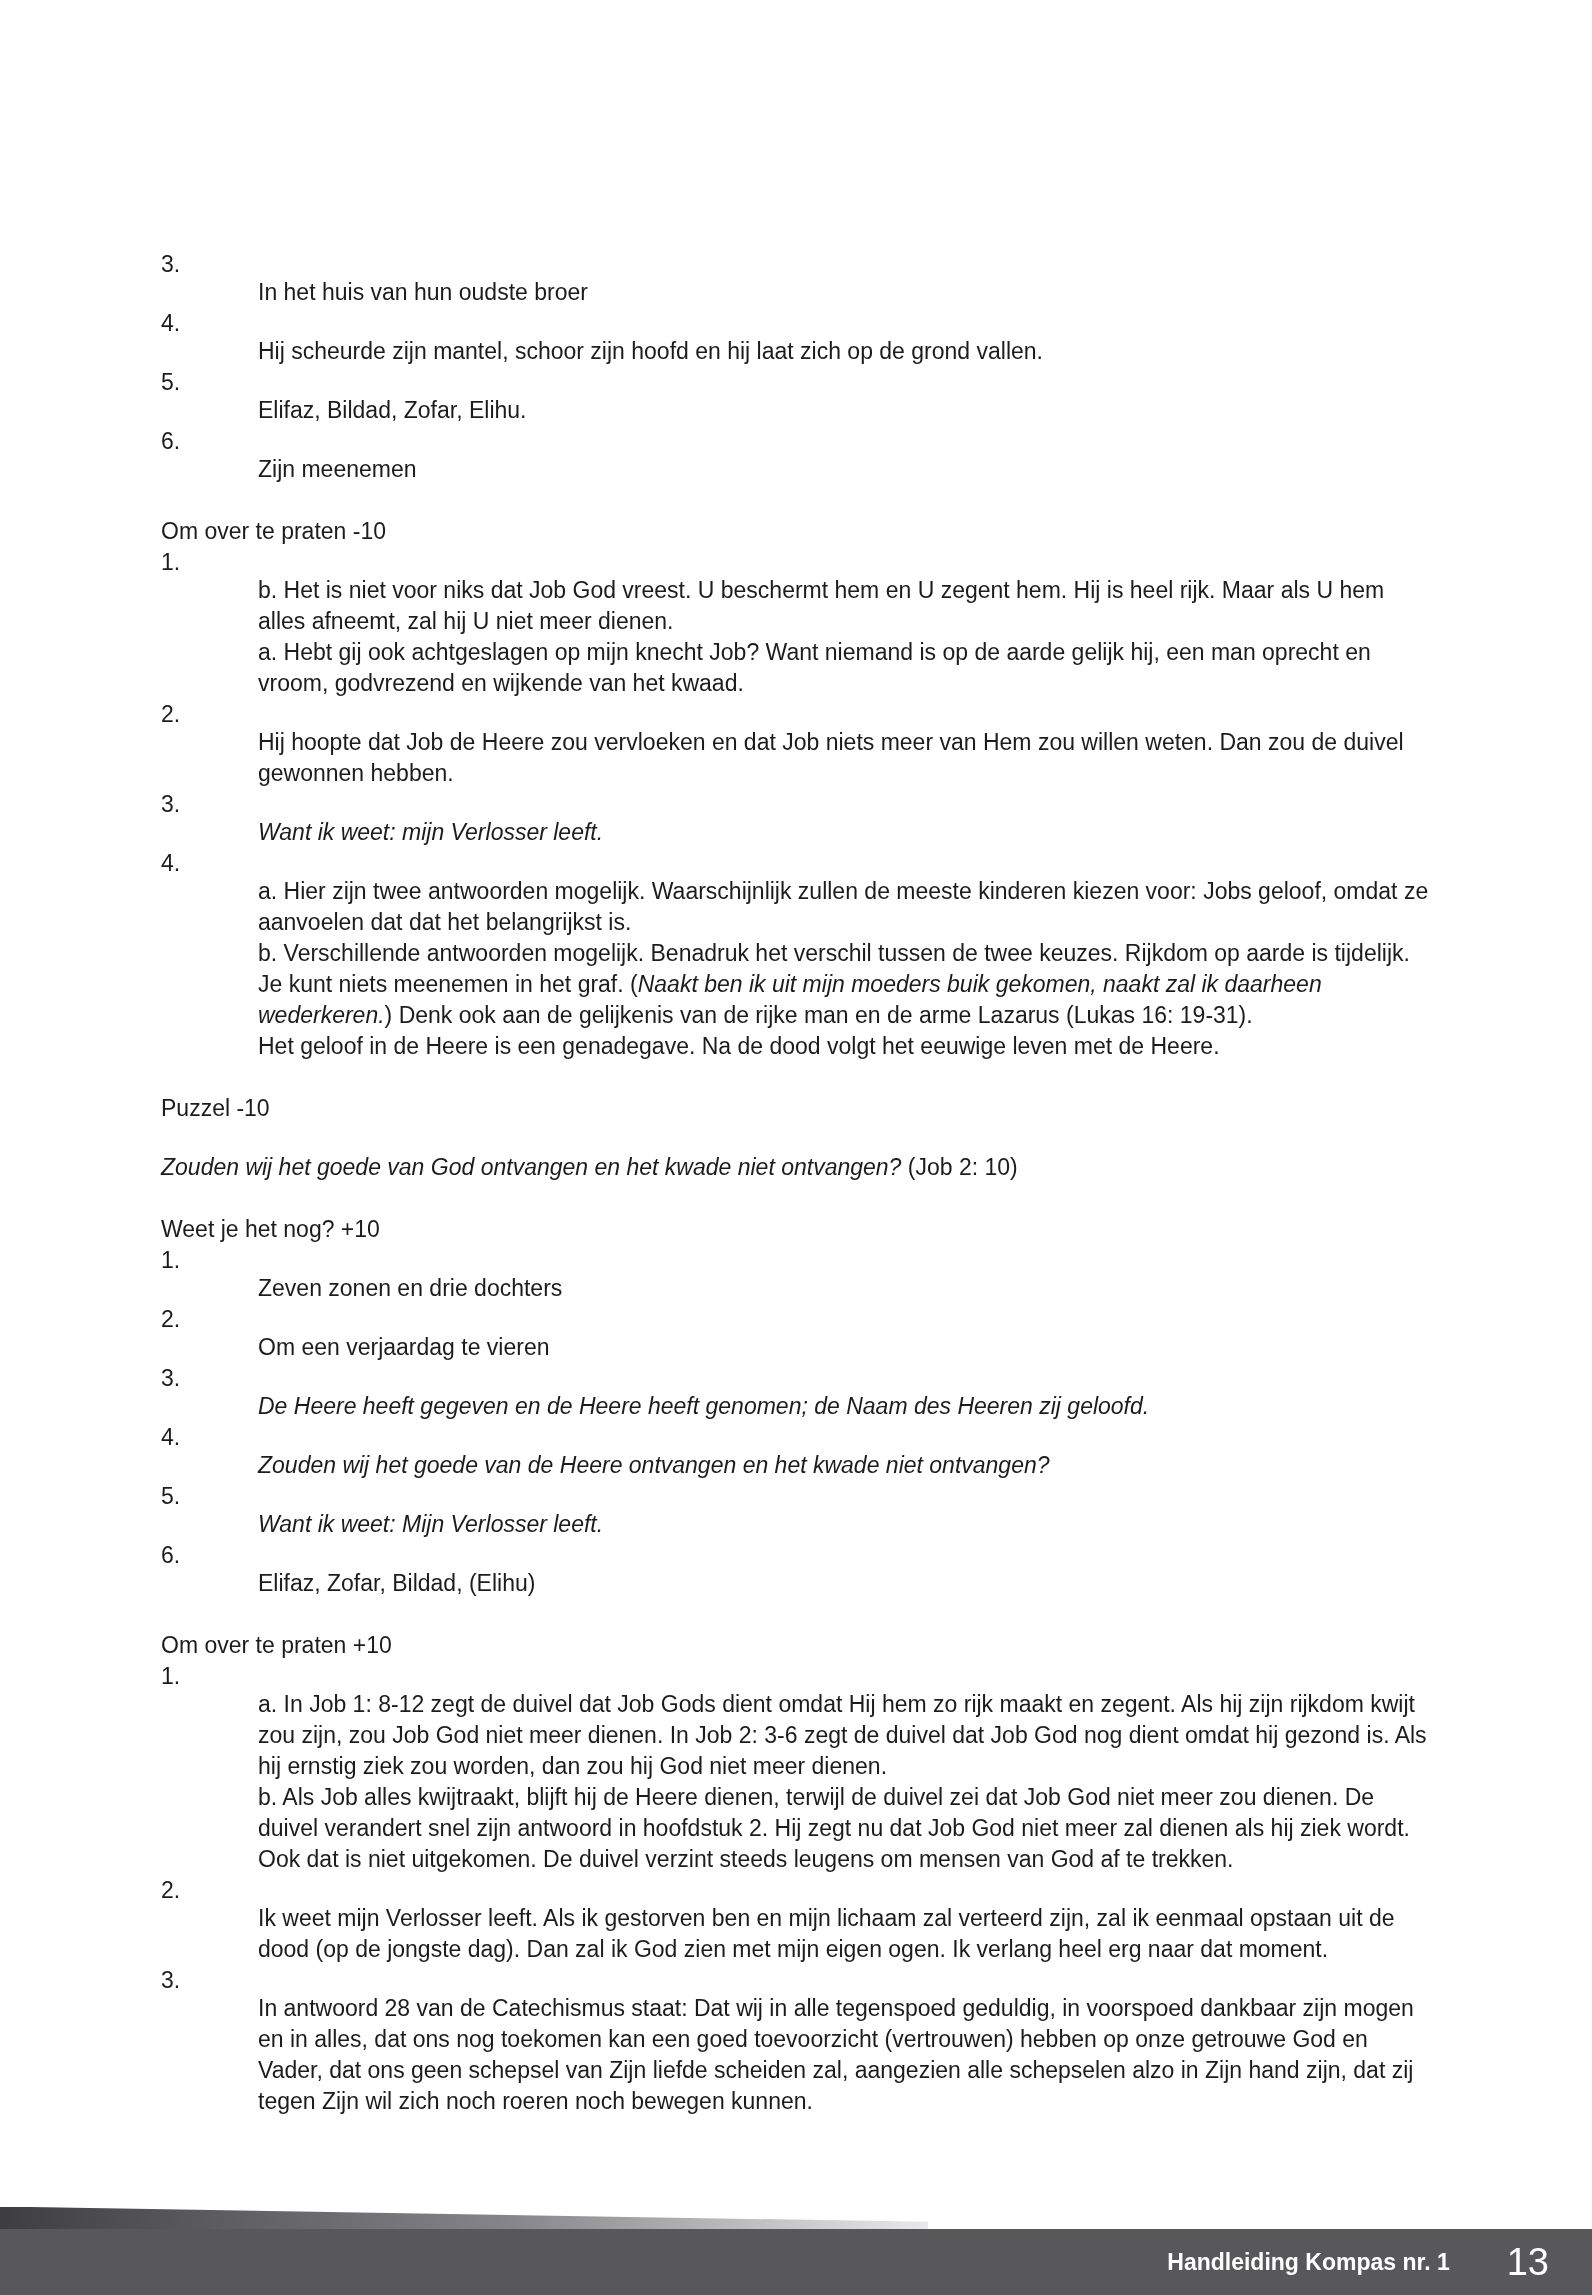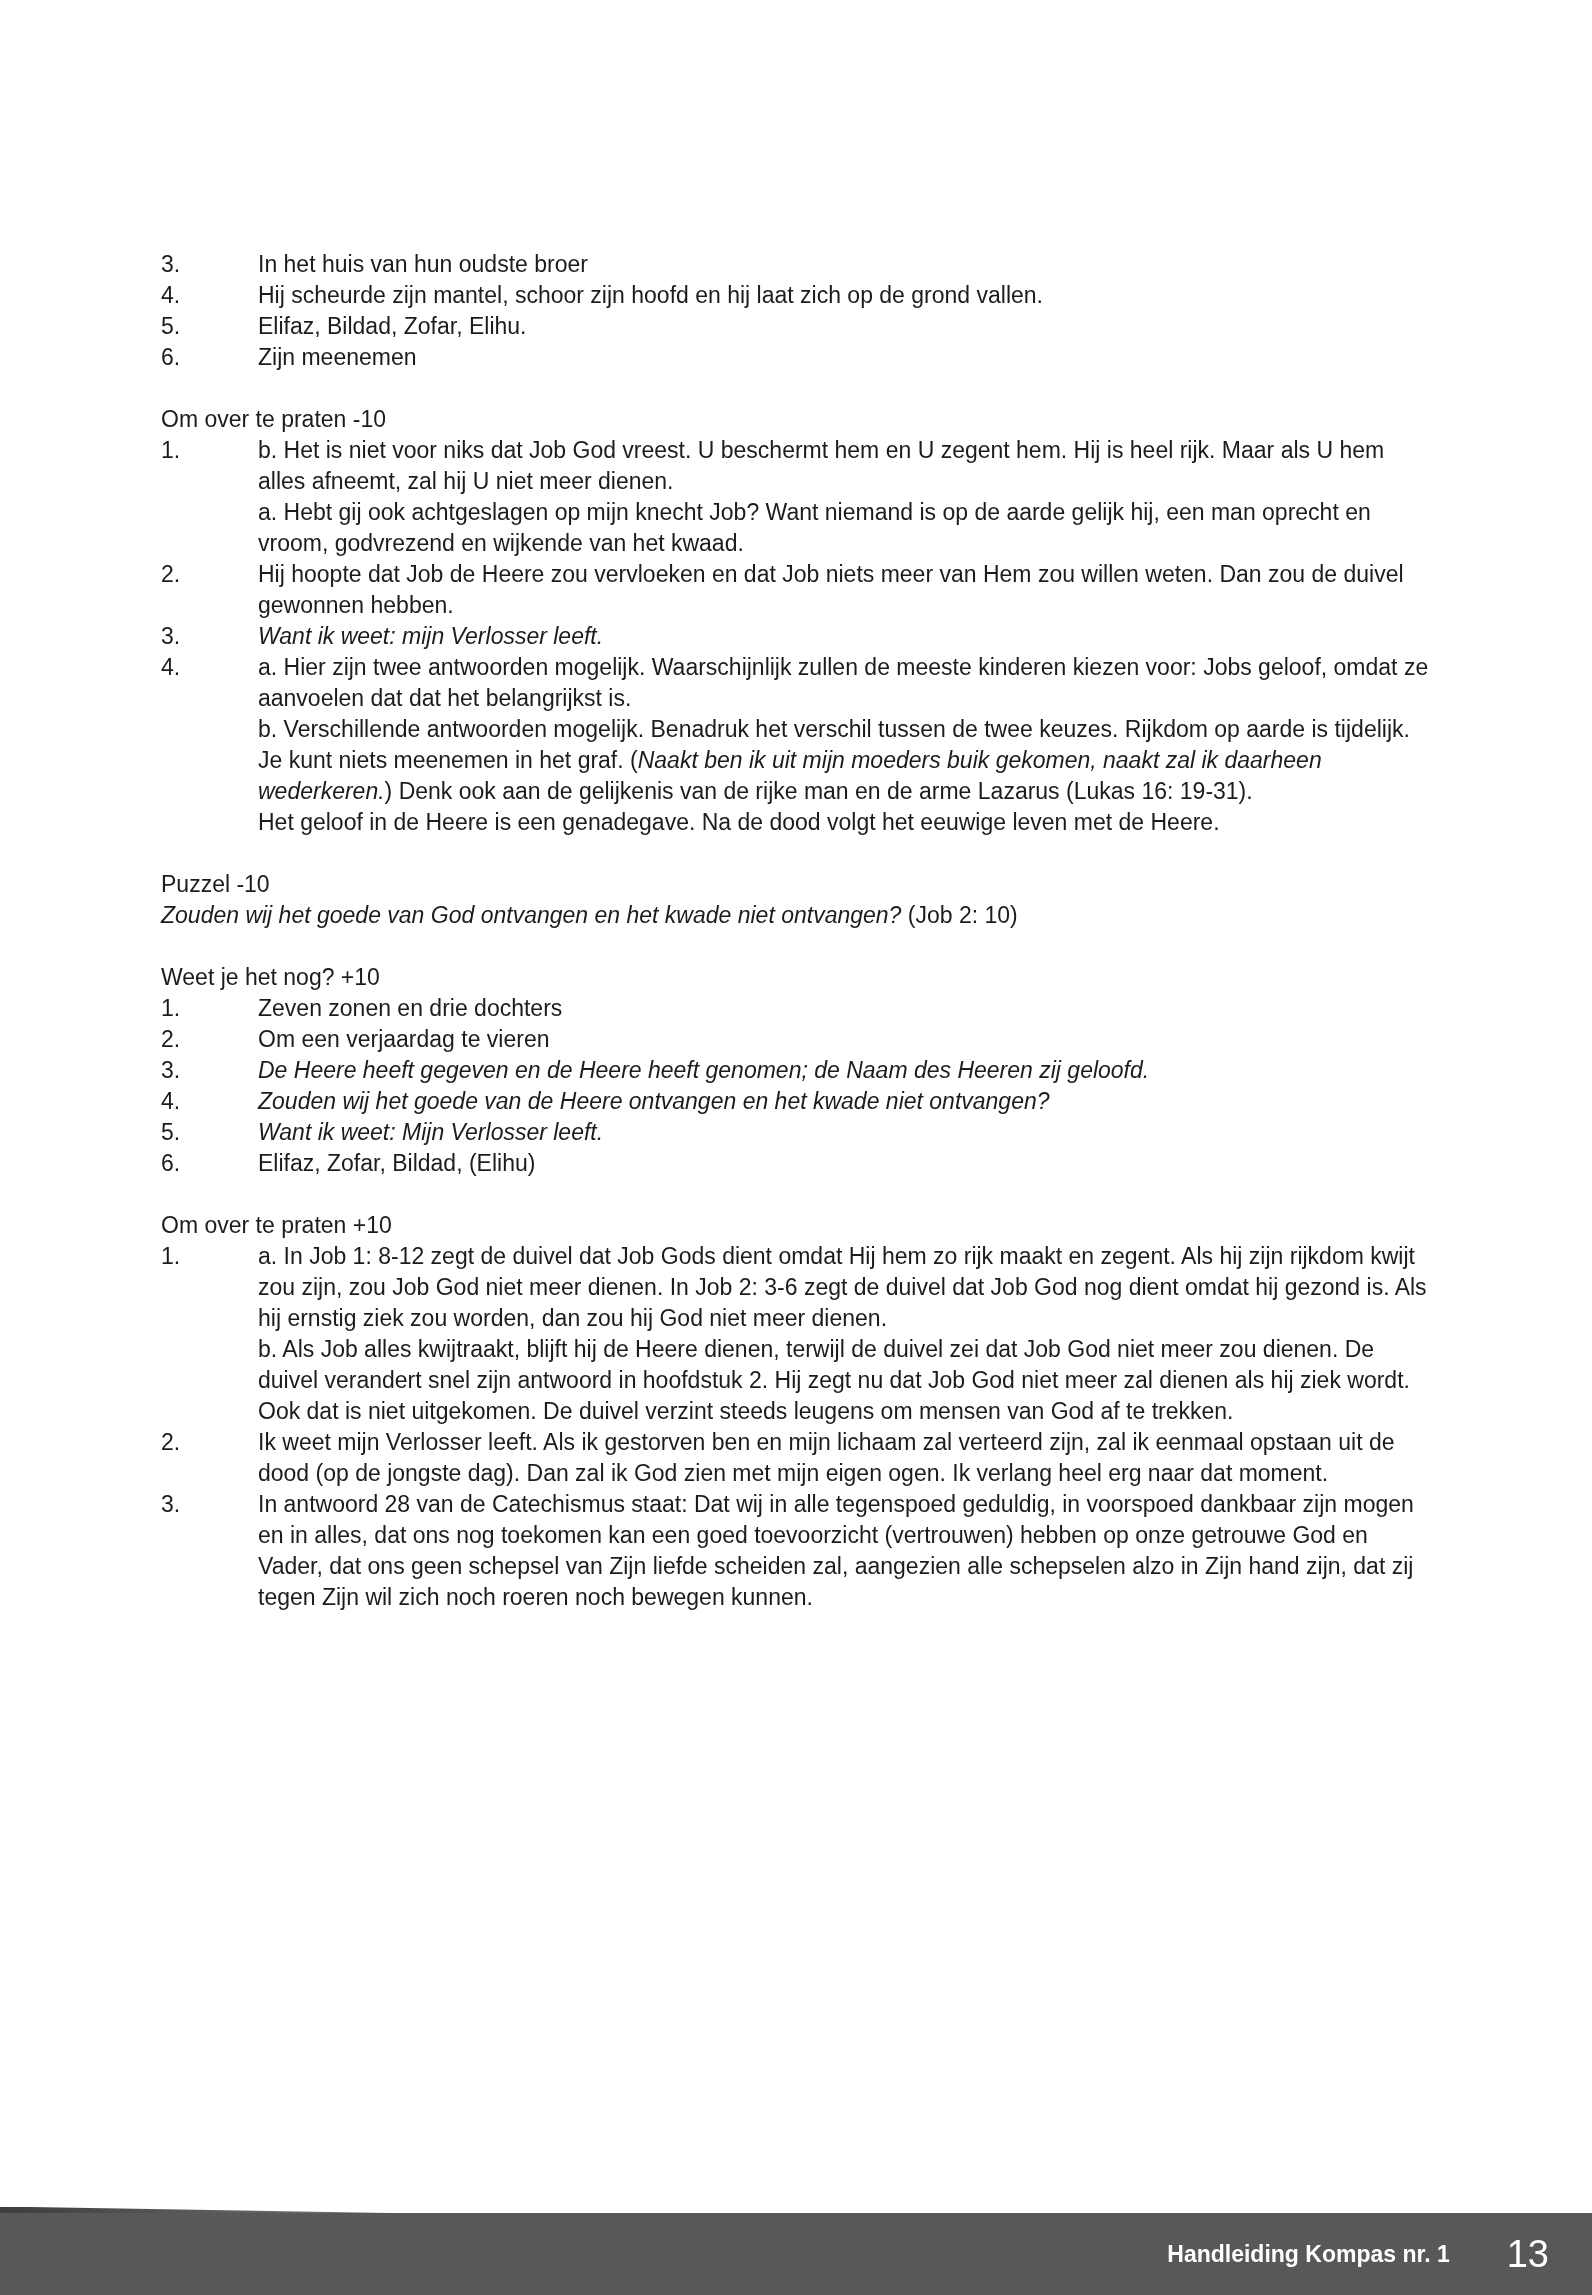--- a/index.html
+++ b/index.html
@@ -12,31 +12,31 @@
   .doc{
     position:absolute;top:249px;left:161px;width:1269px;
     font-size:23px;line-height:31px;
   }
   .section + .section{margin-top:31px;}
   .heading{
     font-size:23px;line-height:31px;font-weight:normal;margin:0;
   }
   .item{display:flex;align-items:flex-start;}
   .num{flex:0 0 97px;}
-  .content{flex:1 1 auto;min-width:0;}
+  .content{flex:1 1 auto;min-width:0;margin-top:28px;}
   .para{margin:0;}
   .it{font-style:italic;text-align:right;}
 
   .footer-wedge{
     position:absolute;left:0;bottom:66px;width:928px;height:22.4px;
     background:linear-gradient(to right,#3e3e40 0%,#86868a 55%,#e9e9ea 100%);
     clip-path:polygon(0 0,100% 68%,100% 100%,0 100%);
   }
   .footer-bar{
-    position:absolute;left:0;right:0;bottom:0;height:82px;
+    position:absolute;left:0;right:0;bottom:0;height:66px;
     background:#58585b;color:#ffffff;
     display:flex;align-items:center;justify-content:flex-end;
     gap:57px;padding-right:43px;box-sizing:border-box;
   }
   .footer-title{font-size:23px;font-weight:bold;}
   .page-number{font-size:38px;font-weight:400;}
 </style>
 </head>
 <body>
 

